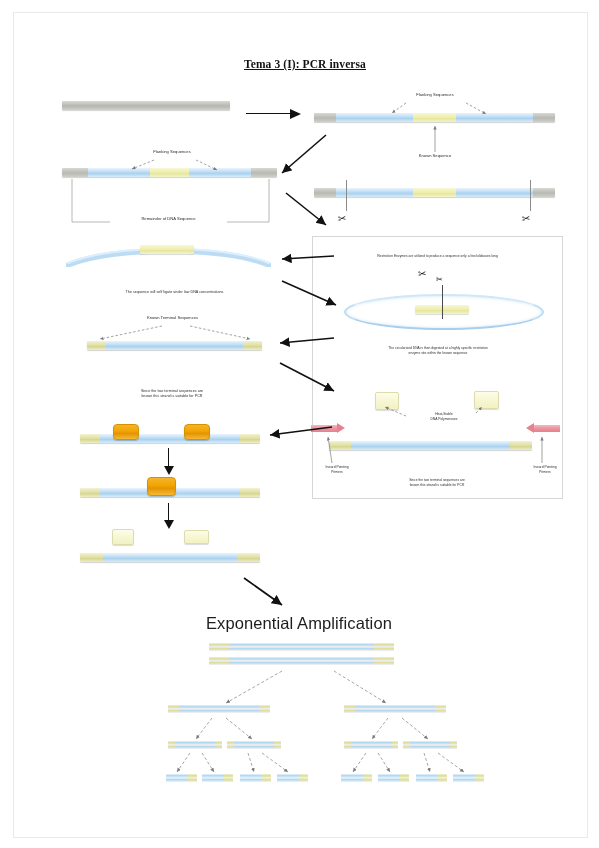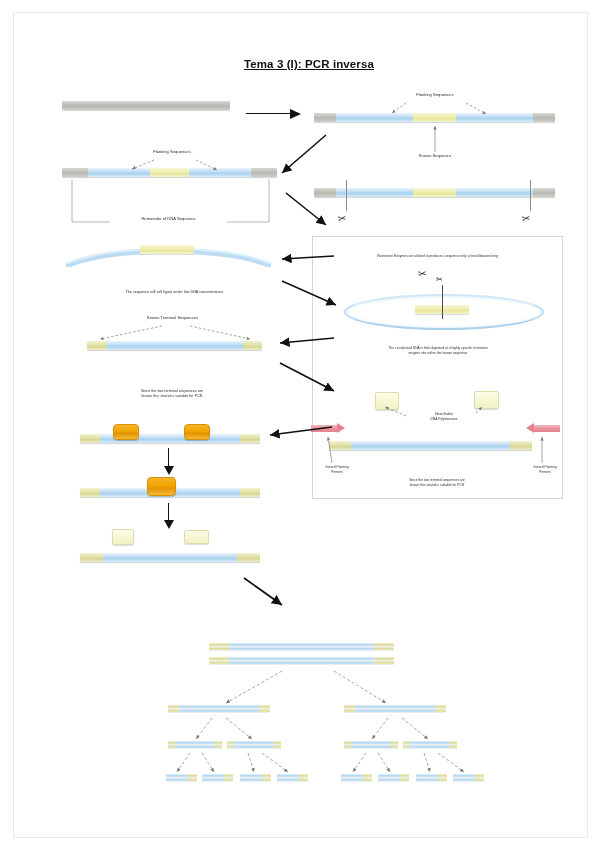--- a/index.html
+++ b/index.html
@@ -71,21 +71,21 @@
 
   
   .bow{position:absolute;}
 </style>
 </head>
 <body>
 
 <div class="page">
  <div class="sheet">
 
-  <div class="title" style="left:230px;top:45px;">Tema 3 (I): PCR inversa</div>
+  <div class="title" style="left:230px;top:45px;font-family:Liberation Serif, serif;">Tema 3 (I): PCR inversa</div>
 
   <div class="plainbar" style="left:48px;top:88px;width:168px;"></div>
 
   <div class="arrow" style="left:232px;top:97px;width:56px;height:8px;">
     <div class="shaft" style="left:0;top:3px;width:46px;height:1.4px;"></div>
     <div class="head" style="left:44px;top:-1px;border-top:5px solid transparent;border-bottom:5px solid transparent;border-left:11px solid #111;"></div>
   </div>
 
   <div class="bar" style="left:300px;top:100px;width:241px;">
     <div class="seg g-grey" style="width:9%"></div>
@@ -209,20 +209,21 @@
         <div class="tip"></div>
   </div>
   <div class="lbl tiny" style="left:297px;top:452px;width:52px;">Inward Pointing
 Primers</div>
   <div class="lbl tiny" style="left:505px;top:452px;width:52px;">Inward Pointing
 Primers</div>
 
   <div class="lbl tiny" style="left:350px;top:465px;width:146px;">Since the two terminal sequences are
 known this strand is suitable for PCR</div>
 
+  <div class="exp-title" style="left:192px;top:601px;">Exponential Amplification</div>
 
   <div class="duplex" style="left:195px;top:630px;width:185px;">
     <div class="strand">
       <div class="seg g-khak" style="width:11%"></div>
           <div class="seg g-blue" style="width:78%"></div>
           <div class="seg g-khak" style="width:11%"></div>
     </div>
     <div class="strand">
       <div class="seg g-khak" style="width:11%"></div>
           <div class="seg g-blue" style="width:78%"></div>

